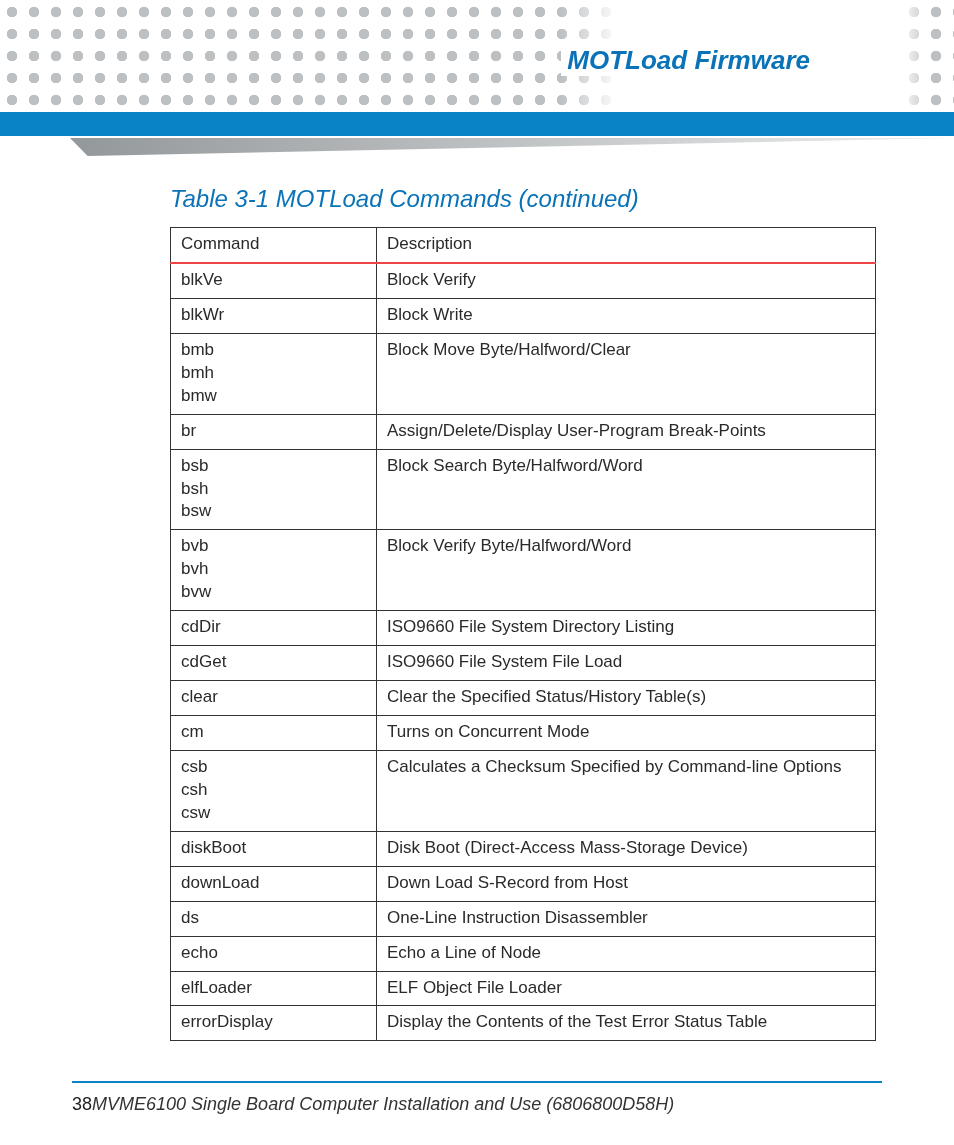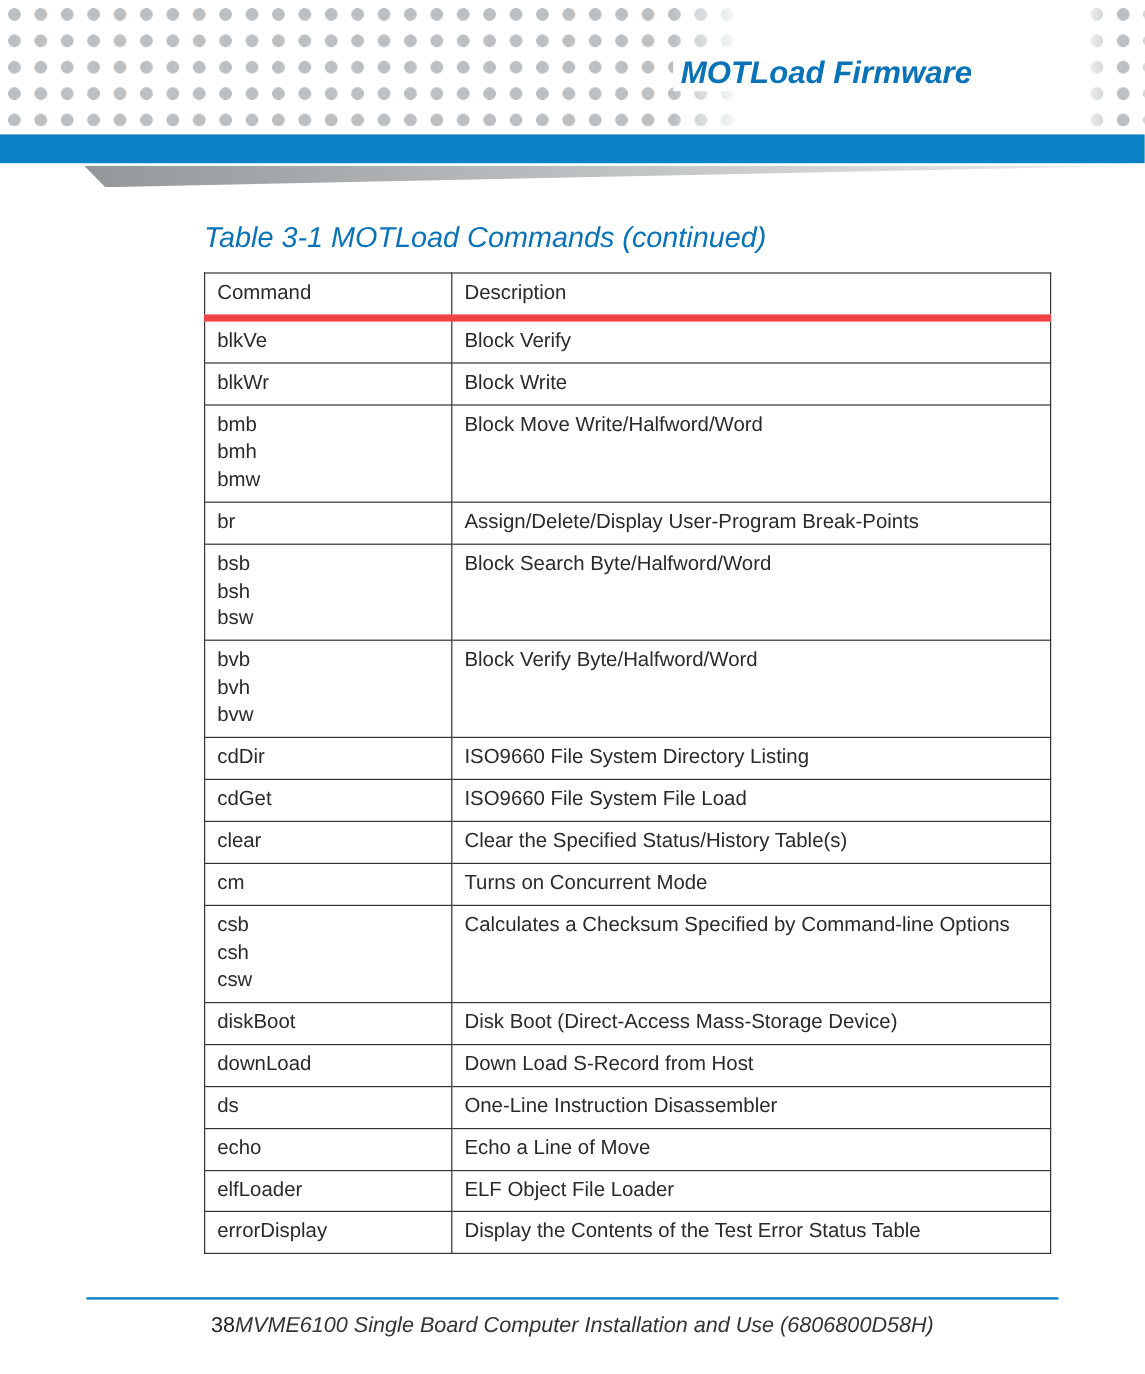--- a/index.html
+++ b/index.html
@@ -20,25 +20,25 @@
     clip-path: polygon(0 0, 100% 0, 100% 0, 2% 100%); z-index: 2; opacity: .75; }
 
   .content { position: absolute; top: 185px; left: 170px; width: 706px; }
   .table-caption { color: #0a73b8; font-style: italic; font-size: 24px; margin-bottom: 14px; }
 
   table { width: 100%; border-collapse: collapse; font-size: 17px; }
   table, td, th { border: 1px solid #333; }
   td { padding: 5px 10px 6px 10px; vertical-align: top; line-height: 1.35; font-weight: 400; color: #2a2a2a; }
   col.left { width: 206px; }
   thead td { font-weight: 400; }
-  thead tr { border-bottom: 6px solid #ef4444; }
+  thead tr { border-bottom: 2px solid #ef4444; }
   .multi-line span { display: block; }
 
   .footer-rule { position: absolute; left: 72px; bottom: 62px; width: 810px; height: 2px; background: #0a82c6; }
-  .footer { position: absolute; left: 72px; bottom: 30px; width: 810px; display: flex; justify-content: center; align-items: baseline; font-size: 18px; }
+  .footer { position: absolute; left: 72px; bottom: 30px; width: 810px; display: flex; justify-content: flex-start; align-items: baseline; font-size: 18px; }
   .footer .pn { font-weight: 400; }
   .footer .doc { font-style: italic; color: #333; }
 </style>
 </head>
 <body>
 
 <div class="page">
   <div class="dot-pattern"></div>
   <div class="dot-mask-top"></div>
   <div class="chapter-title">MOTLoad Firmware</div>
@@ -70,21 +70,21 @@
               <span>blkWr</span>
             </td>
             <td>Block Write</td>
           </tr>
           <tr>
             <td class="multi-line">
               <span>bmb</span>
               <span>bmh</span>
               <span>bmw</span>
             </td>
-            <td>Block Move Write/Halfword/Word</td>
+            <td>Block Move Byte/Halfword/Clear</td>
           </tr>
           <tr>
             <td class="multi-line">
               <span>br</span>
             </td>
             <td>Assign/Delete/Display User-Program Break-Points</td>
           </tr>
           <tr>
             <td class="multi-line">
               <span>bsb</span>
@@ -148,21 +148,21 @@
           <tr>
             <td class="multi-line">
               <span>ds</span>
             </td>
             <td>One-Line Instruction Disassembler</td>
           </tr>
           <tr>
             <td class="multi-line">
               <span>echo</span>
             </td>
-            <td>Echo a Line of Move</td>
+            <td>Echo a Line of Node</td>
           </tr>
           <tr>
             <td class="multi-line">
               <span>elfLoader</span>
             </td>
             <td>ELF Object File Loader</td>
           </tr>
           <tr>
             <td class="multi-line">
               <span>errorDisplay</span>

